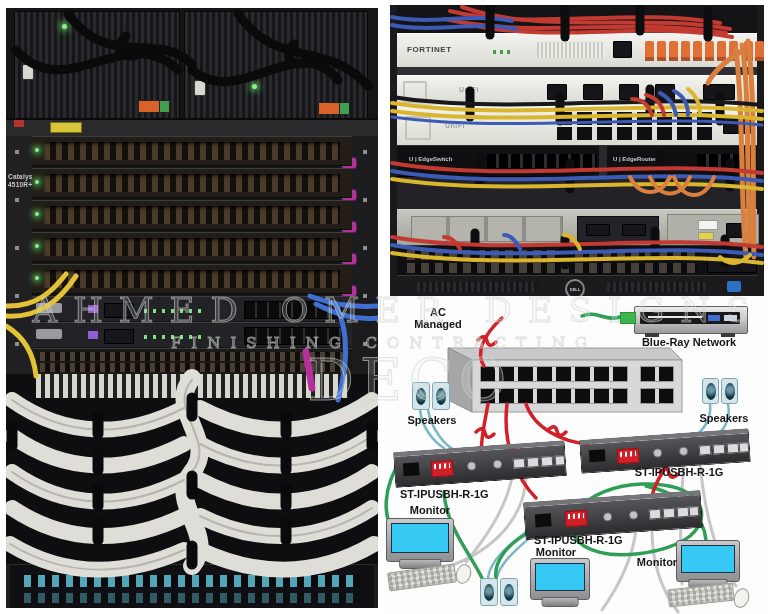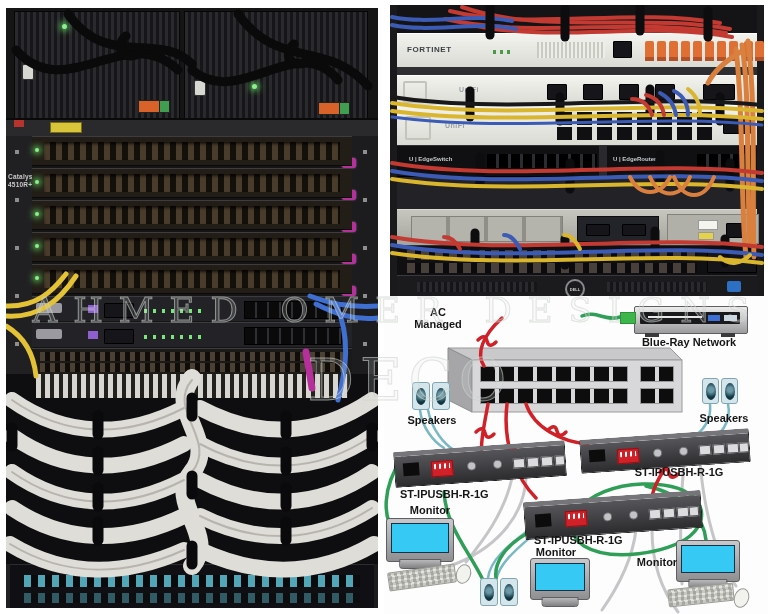--- a/index.html
+++ b/index.html
@@ -513,15 +513,16 @@
         <path d="M94,44 q7,-7 9,1 q2,8 9,1"></path>
         <path d="M92,136 q7,-7 9,1 q2,8 9,1"></path>
         <path d="M124,156 q7,-7 9,1 q2,8 9,1"></path>
         <path d="M164,134 q7,-7 9,1 q2,8 9,1"></path>
         <path d="M276,176 q7,-7 9,1 q2,8 9,1"></path>
       </g>
     </svg>
   </section>
 
   <div class="wm" style="top:290px;font-size:34px;letter-spacing:16px;padding-left:15px;">AHMED OMER DESIGNS</div>
+  <div class="wm" style="top:334px;font-size:15px;letter-spacing:10px;">FINISHING CONTRACTING</div>
   <div class="wm" style="left:290px;top:346px;width:240px;font-size:58px;letter-spacing:6px;">DECO</div>
 
 </div>
 
 </body></html>

